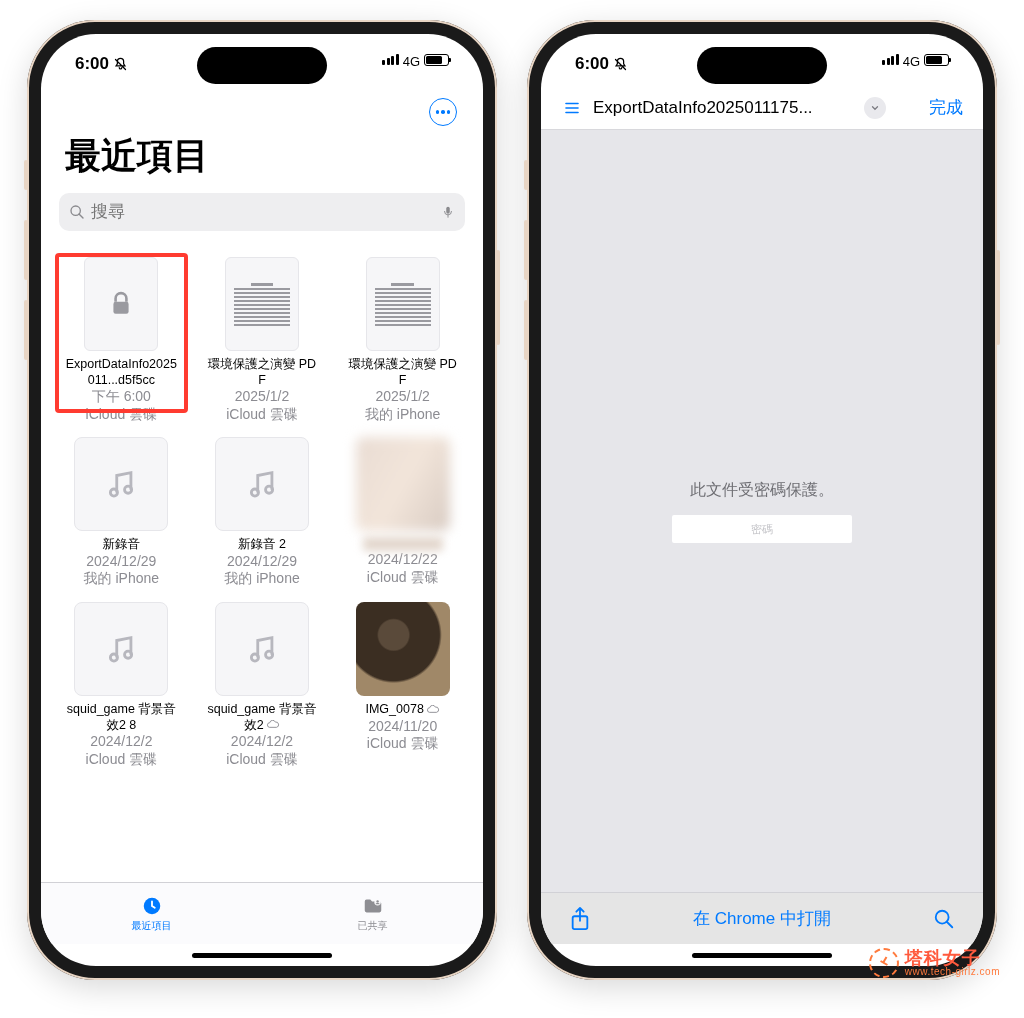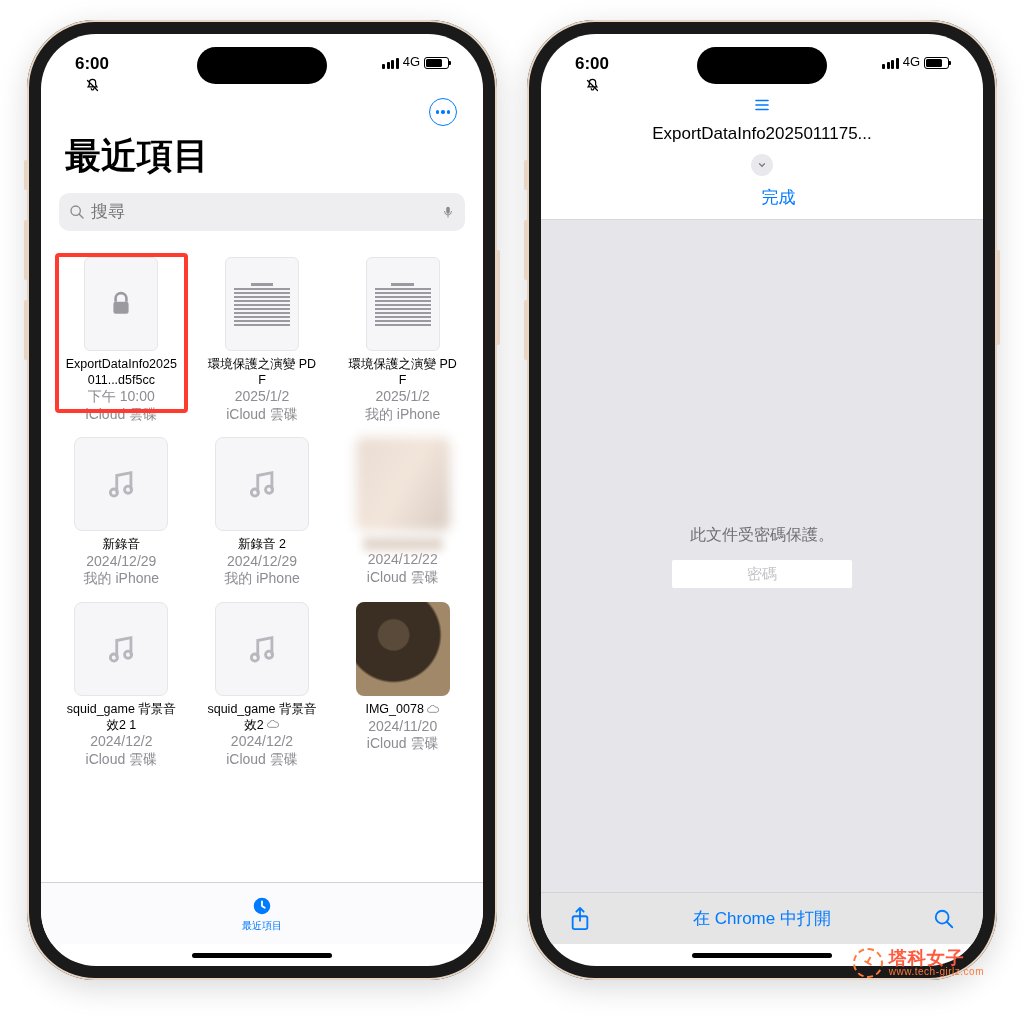--- a/index.html
+++ b/index.html
@@ -29,22 +29,22 @@
   display: flex; flex-direction: column;
 }
 .island {
   position: absolute; top: 13px; left: 50%; transform: translateX(-50%);
   width: 130px; height: 37px; background: #000; border-radius: 20px; z-index: 10;
 }
 .status-bar {
   height: 60px; display: flex; align-items: flex-start; justify-content: space-between;
   padding: 20px 34px 0; font-size: 17px; font-weight: 600;
 }
-.status-left { display: flex; gap: 4px; align-items: center; flex-direction: column; }
-.status-right { display: flex; gap: 4px; align-items: flex-end; font-size: 13px; font-weight: 500; }
+.status-left { display: flex; gap: 4px; align-items: center; }
+.status-right { display: flex; gap: 4px; align-items: flex-start; font-size: 13px; font-weight: 500; }
 .bell-off { width: 15px; height: 15px; }
 .signal { display: flex; gap: 1.5px; align-items: flex-end; }
 .signal span { width: 3px; background: #000; border-radius: 1px; }
 .signal span:nth-child(1){height:5px}.signal span:nth-child(2){height:7px}.signal span:nth-child(3){height:9px}.signal span:nth-child(4){height:11px}
 .battery { width: 25px; height: 12px; border: 1.5px solid #000; border-radius: 3px; position: relative; }
 .battery::after { content:''; position:absolute; right:-3px; top:3px; width:2px; height:4px; background:#000; border-radius:0 1px 1px 0; }
 .battery .fill { position:absolute; left:1px; top:1px; bottom:1px; width:70%; background:#000; border-radius:1.5px; }
 
 
 .top-actions { display:flex; justify-content:flex-end; padding: 4px 26px 0; }
@@ -87,36 +87,36 @@
 }
 .tab { flex:1; display:flex; flex-direction:column; align-items:center; justify-content:center; gap:2px; font-size:10px; color:#8e8e93; cursor:pointer; }
 .tab.active { color:#007aff; }
 .tab svg { width:24px; height:22px; }
 
 .home-ind { height:22px; display:flex; align-items:center; justify-content:center; }
 .home-ind span { width:140px; height:5px; background:#000; border-radius:3px; }
 
 
 .nav-bar {
-  display:flex; align-items:center; gap:10px; padding: 2px 20px 10px; font-size:17px;flex-direction:column;
+  display:flex; align-items:center; gap:10px; padding: 2px 20px 10px; font-size:17px;
 }
 .nav-left-ic { color:#007aff; cursor:pointer; }
 .doc-title { flex:1; color:#000; font-weight:500; white-space:nowrap; overflow:hidden; text-overflow:ellipsis; }
 .chev-badge { width:22px; height:22px; background:#e9e9ed; border-radius:50%; display:flex; align-items:center; justify-content:center; cursor:pointer; }
 .done { color:#007aff; font-weight:500; cursor:pointer;margin-left:33px; }
 
 .doc-area { flex:1; background:#e6e6ea; display:flex; align-items:center; justify-content:center; flex-direction:column; gap:14px; border-top:1px solid #d8d8dc; }
 .protect-msg { color:#6e6e73; font-size:16px; }
-.pw-field { width:180px; height:28px; background:#fff; text-align:center; color:#c5c5c9; font-size:15px; line-height:28px; border-radius:2px; }
+.pw-field { width:180px; height:28px; background:#fff; text-align:center; color:#c5c5c9; font-size:11px; line-height:28px; border-radius:2px; }
 
 .bottom-bar { height:52px; display:flex; align-items:center; justify-content:space-between; padding:0 28px; border-top:1px solid #d1d1d6; background:#e5e5e5; }
 .share-ic, .search-ic { color:#007aff; cursor:pointer; }
 .open-chrome { color:#007aff; font-size:17px; cursor:pointer; }
 
-.watermark { position:absolute; right:40px; bottom:40px; display:flex; align-items:center; gap:6px; z-index:20; }
+.watermark { position:absolute; right:24px; bottom:40px; display:flex; align-items:center; gap:6px; z-index:20; }
 .watermark .logo { width:30px; height:30px; border:2px dashed #ff7a3d; border-radius:50%; position:relative; }
 .watermark .logo::before, .watermark .logo::after { content:''; position:absolute; background:#ff7a3d; }
 .watermark .logo::before { width:8px; height:2px; top:50%; left:50%; transform:translate(-50%,-50%) rotate(30deg); }
 .watermark .logo::after { width:7px; height:2px; top:50%; left:50%; transform-origin:left; transform:translate(-1px,-50%) rotate(-60deg); }
 .watermark .text { display:flex; flex-direction:column; line-height:1; }
 .watermark .cn { color:#ff5a3d; font-size:18px; font-weight:600; letter-spacing:1px; }
 .watermark .en { color:#ff7a3d; font-size:10px; letter-spacing:.5px; }
 </style>
 </head>
 <body>
@@ -176,21 +176,21 @@
 
       <div class="files-grid">
         <div class="file-item highlighted">
           <div class="thumb">
             <svg class="lock-ic" viewBox="0 0 24 24">
                 <path d="M7 10V7a5 5 0 0 1 10 0v3" stroke="#9a9aa0" stroke-width="2.4" fill="none"></path>
                 <rect x="5" y="10" width="14" height="11" rx="2"></rect>
               </svg>
           </div>
           <div class="fname">ExportDataInfo2025011...d5f5cc</div>
-          <div class="fmeta">下午 10:00</div>
+          <div class="fmeta">下午 6:00</div>
           <div class="floc">iCloud 雲碟</div>
         </div>
 
         <div class="file-item">
           <div class="thumb">
               <div class="doc-lines">
                 <span class="t"></span>
                 <span></span>
                 <span></span>
                 <span></span>
@@ -263,21 +263,21 @@
         </div>
 
         <div class="file-item">
           <div class="thumb square audio">
               <svg viewBox="0 0 24 24">
                 <path d="M9 18V6l10-2v12"></path>
                 <circle cx="7" cy="18" r="2.5"></circle>
                 <circle cx="17" cy="16" r="2.5"></circle>
               </svg>
             </div>
-          <div class="fname">squid_game 背景音效2 1</div>
+          <div class="fname">squid_game 背景音效2 8</div>
           <div class="fmeta">2024/12/2</div>
           <div class="floc">iCloud 雲碟</div>
         </div>
 
         <div class="file-item">
           <div class="thumb square audio">
               <svg viewBox="0 0 24 24">
                 <path d="M9 18V6l10-2v12"></path>
                 <circle cx="7" cy="18" r="2.5"></circle>
                 <circle cx="17" cy="16" r="2.5"></circle>
@@ -300,20 +300,29 @@
         </div>
       </div>
 
       <div class="tab-bar">
         <div class="tab active">
           <svg viewBox="0 0 24 24">
               <circle cx="12" cy="12" r="9" fill="currentColor"></circle>
               <path d="M12 7v5l3 2" stroke="#fff" stroke-width="2" fill="none" stroke-linecap="round"></path>
             </svg>
           <span>最近項目</span>
+        </div>
+        <div class="tab">
+          <svg viewBox="0 0 24 24">
+              <path d="M3 7a2 2 0 0 1 2-2h4l2 2h8a2 2 0 0 1 2 2v8a2 2 0 0 1-2 2H5a2 2 0 0 1-2-2z" fill="currentColor"></path>
+              <circle cx="17" cy="8" r="3.5" fill="#fbfbfd"></circle>
+              <circle cx="17" cy="7" r="1.3" fill="currentColor"></circle>
+              <path d="M14.5 10.2a2.7 2.7 0 0 1 5 0" fill="currentColor"></path>
+            </svg>
+          <span>已共享</span>
         </div>
       </div>
 
       <div class="home-ind">
           <span></span>
         </div>
     </div>
   </div>
 
   <div class="phone">

